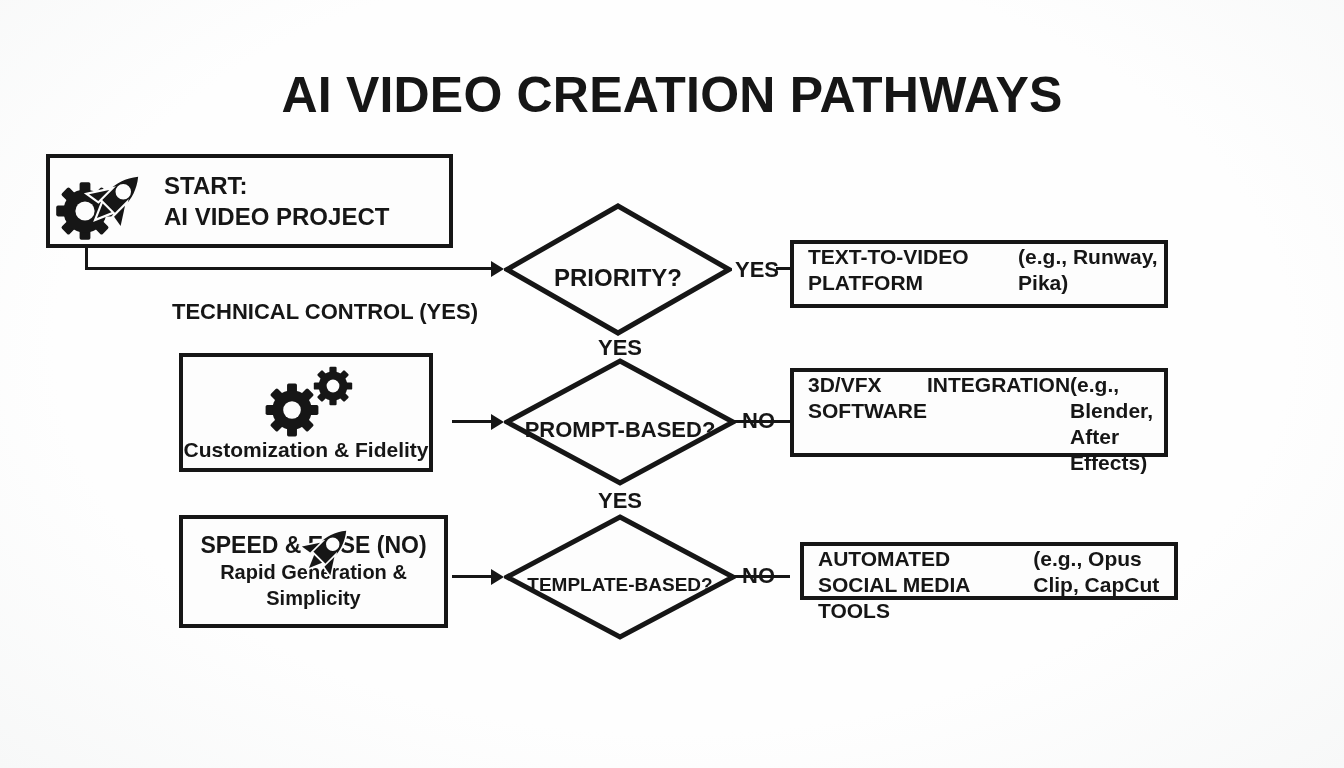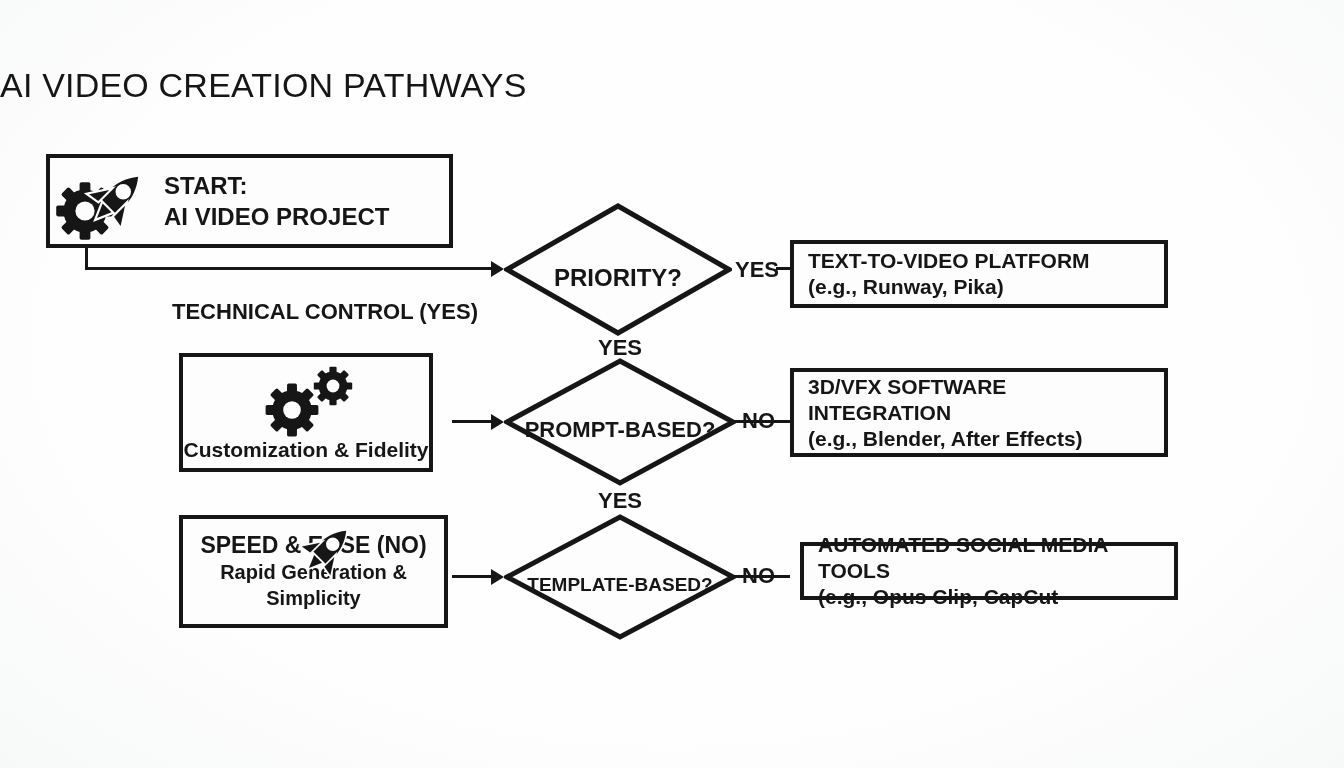--- a/index.html
+++ b/index.html
@@ -2,22 +2,22 @@
 <html><head>
 <meta charset="utf-8">
 <style>
   html,body{margin:0;padding:0;background:#e9e9e9;}
   .canvas{
     position:relative;width:1344px;height:768px;overflow:hidden;
     background:radial-gradient(ellipse at 50% 45%, #fefefe 65%, #f7f8f8 100%);
     font-family:"Liberation Sans",sans-serif;color:#161616;
   }
   .title{
-    position:absolute;left:0;top:66px;width:100%;text-align:left;
-    font-size:34px;font-weight:400;letter-spacing:.2px;
+    position:absolute;left:0;top:66px;width:100%;text-align:center;
+    font-size:50px;font-weight:700;letter-spacing:.2px;
   }
   .box{
     position:absolute;box-sizing:border-box;border:4px solid #161616;
     background:#fdfdfd;
   }
   .line{position:absolute;background:#161616;}
   .arrowhead{
     position:absolute;width:0;height:0;
     border-top:8px solid transparent;border-bottom:8px solid transparent;
     border-left:13px solid #161616;
@@ -25,21 +25,21 @@
   .diamond{position:absolute;}
   .diamond svg{position:absolute;left:0;top:0;}
   .diamond .dtext{
     position:absolute;left:0;top:8px;width:100%;height:100%;
     display:flex;align-items:center;justify-content:center;
     font-weight:700;
   }
   .lbl{position:absolute;font-weight:700;white-space:nowrap;}
   .start-box{display:flex;align-items:center;padding-left:0;}
   .start-text{margin-left:10px;font-size:24px;font-weight:700;line-height:31px;}
-  .outbox{display:flex;flex-direction:column;justify-content:center;padding-left:14px;}
+  .outbox{display:flex;flex-direction:row;justify-content:center;padding-left:14px;}
   .outbox div{font-size:21px;font-weight:700;line-height:26px;}
   .inbox{display:flex;flex-direction:column;align-items:center;justify-content:center;}
   .inbox .cap{font-size:21px;font-weight:700;}
   .speed-line1{position:relative;font-size:23px;font-weight:700;z-index:1;}
   .speed-sub{font-size:20px;font-weight:700;line-height:26px;}
   .rocket-overlay{position:absolute;left:112px;top:-2px;z-index:2;}
 </style>
 </head>
 <body>
 

